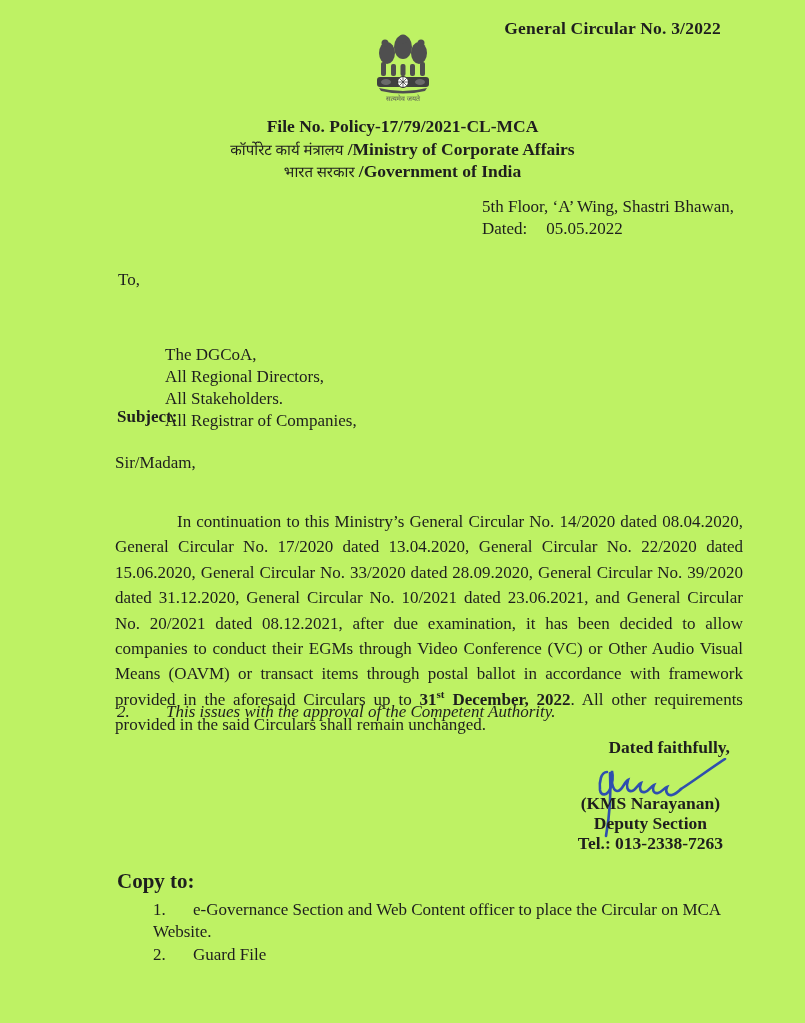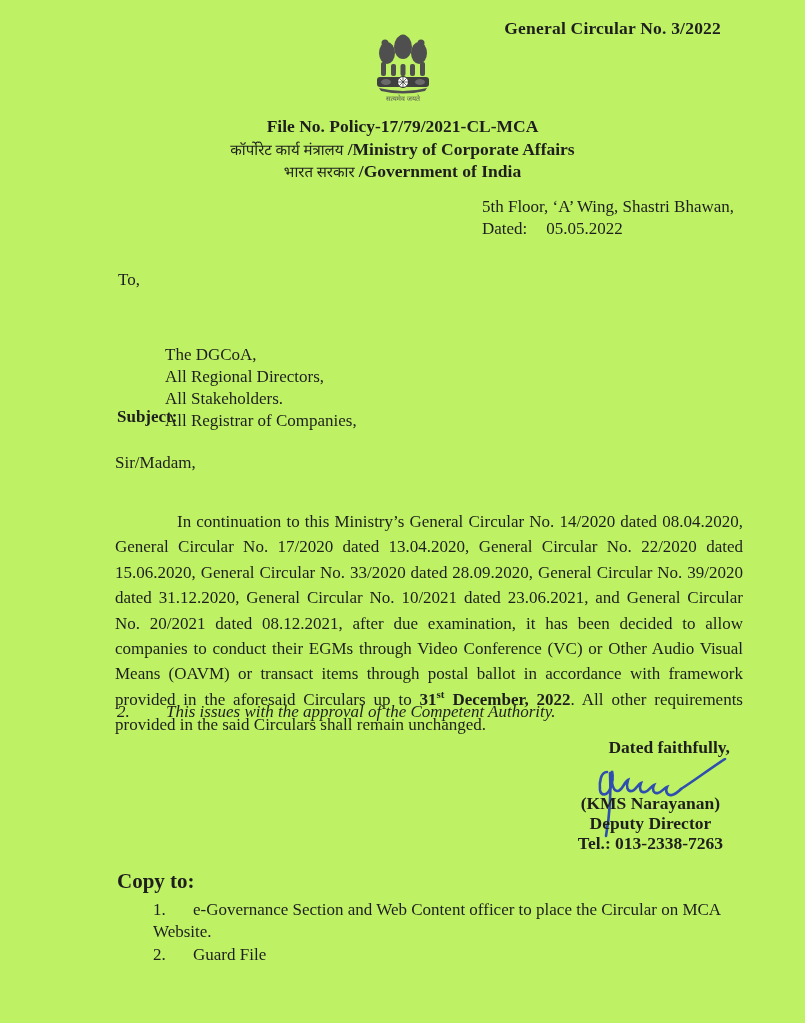--- a/index.html
+++ b/index.html
@@ -128,21 +128,21 @@
   <svg class="abs sig-ink" viewBox="0 0 160 90" xmlns="http://www.w3.org/2000/svg">
     <g fill="none" stroke="#2f4fae" stroke-width="2.6" stroke-linecap="round">
       <path d="M30 14 C 24 14, 22 24, 23 32 C 24 38, 30 38, 33 31 C 36 24, 36 17, 35 13 C 34 22, 35 32, 40 33 C 45 34, 47 24, 51 22 C 49 28, 50 34, 55 33 C 59 32, 61 26, 64 25 C 62 30, 63 35, 68 34 C 72 33, 74 28, 77 27 C 75 31, 76 36, 81 35 C 85 34, 87 30, 90 29 C 88 33, 90 38, 95 37 C 99 36, 102 33, 104 31"></path>
       <path d="M104 31 C 118 22, 134 10, 148 1"></path>
       <path d="M33 15 C 34 32, 33 55, 29 78"></path>
     </g>
   </svg>
 
   <div class="abs sig-block">
     <div>(KMS Narayanan)</div>
-    <div>Deputy Director</div>
+    <div>Deputy Section</div>
     <div>Tel.: 013-2338-7263</div>
   </div>
 
   <div class="abs copy-to">Copy to:</div>
 
   <div class="abs copy-list">
     <div class="copy-item">
       <span class="copy-num">1.</span><span>e-Governance Section and Web Content officer to place the Circular on MCA Website.</span>
     </div>
     <div class="copy-item">

